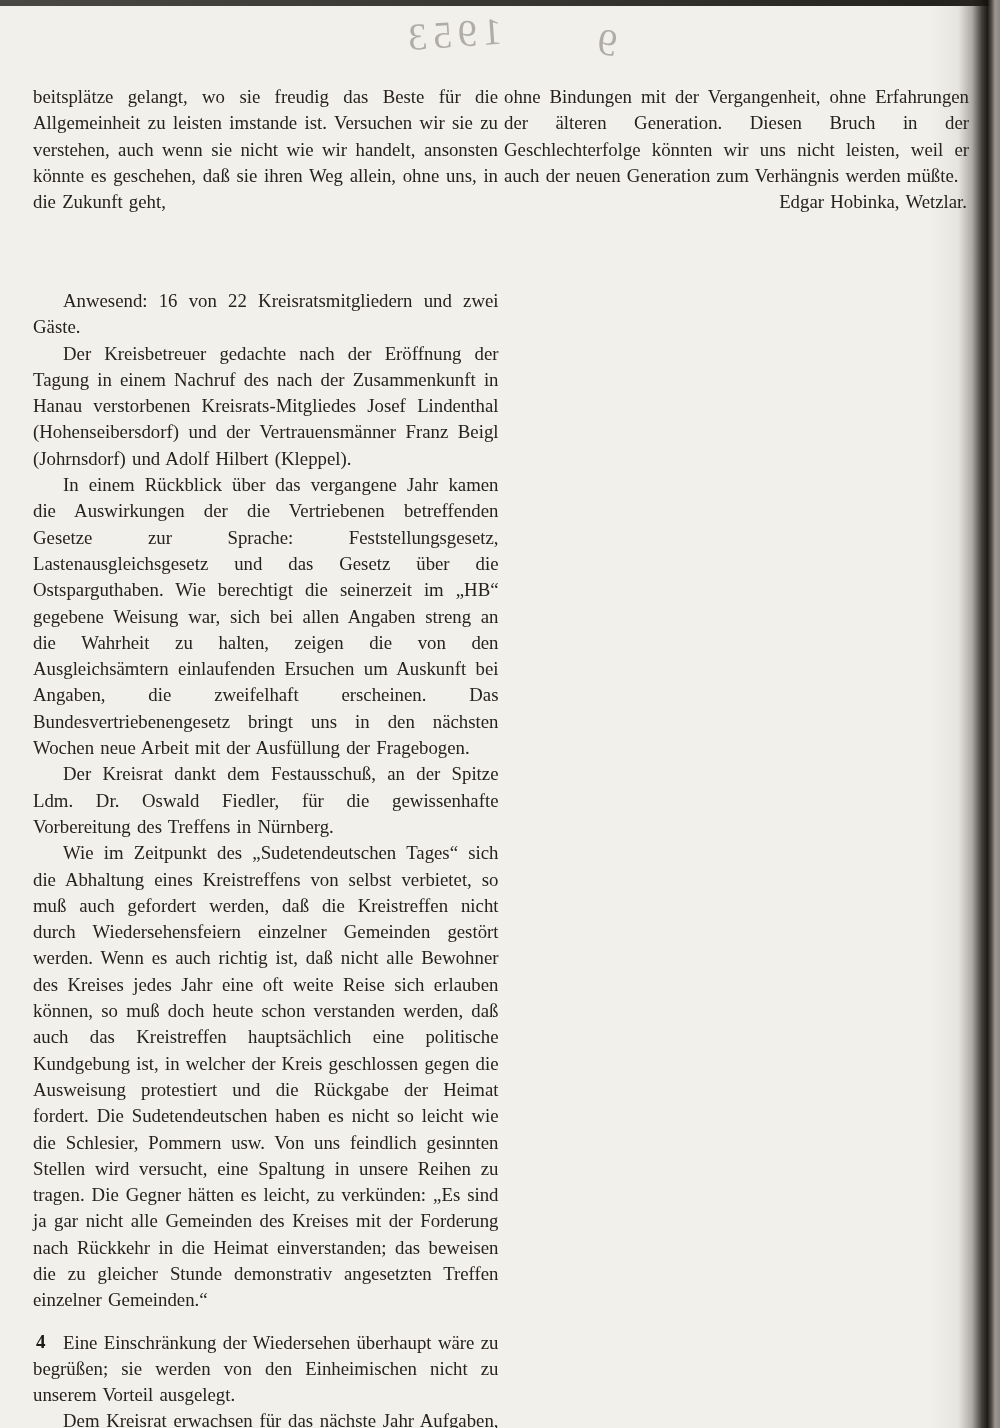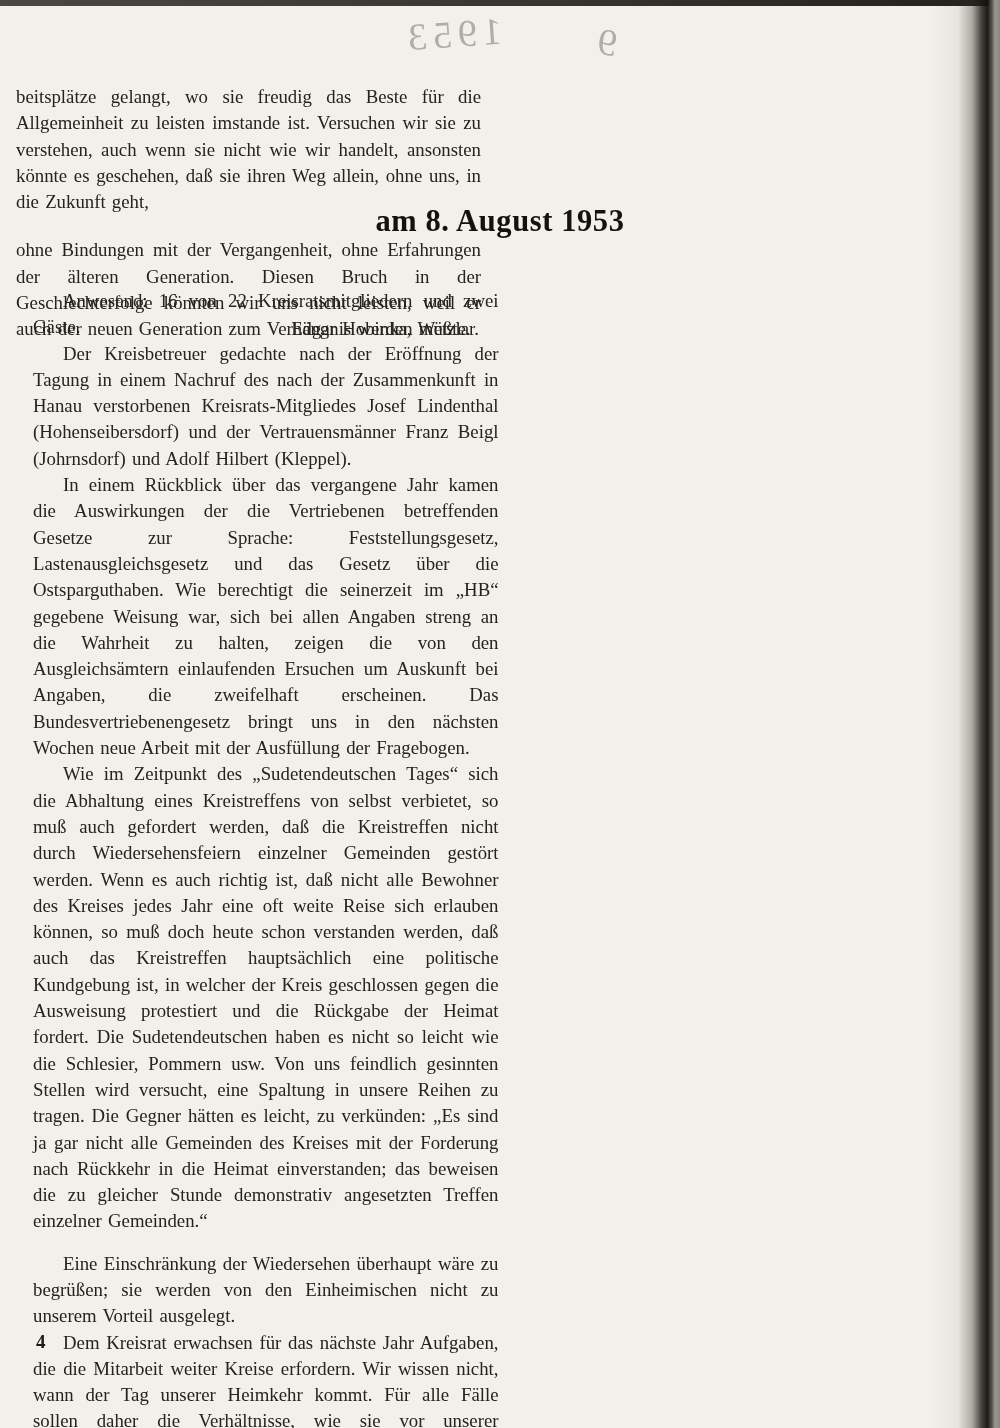--- a/index.html
+++ b/index.html
@@ -42,22 +42,22 @@
     position: absolute; left: 12px; top: 6px;
     transform: scaleX(-1) rotate(4deg);
     letter-spacing: 6px;
   }
   .handwriting .hw-digit {
     position: absolute; left: 208px; top: 14px;
     transform: scaleX(-1) rotate(-6deg);
   }
   
   .intro-row {
-    position: absolute; top: 84px; left: 16px; width: 952px;
-    display: flex; gap: 22px; flex-direction: column;
+    position: absolute; top: 84px; left: 33px; width: 952px;
+    display: flex; gap: 6px;
   }
   .intro-col {
     width: 465px;
     font-size: 18.8px; line-height: 26.3px;
     text-align: justify;
     word-spacing: 1.5px;
   }
   .intro-col.right { position: relative; }
   .signature {
     position: absolute; right: 2px; bottom: 0;
@@ -106,28 +106,28 @@
     <div class="intro-col left">
       <span>beitsplätze gelangt, wo sie freudig das Beste für die Allgemeinheit zu leisten imstande ist. Versuchen wir sie zu verstehen, auch wenn sie nicht wie wir handelt, ansonsten könnte es geschehen, daß sie ihren Weg allein, ohne uns, in die Zukunft geht,</span>
     </div>
     <div class="intro-col right">
       <span>ohne Bindungen mit der Vergangenheit, ohne Erfahrungen der älteren Generation. Diesen Bruch in der Geschlechterfolge könnten wir uns nicht leisten, weil er auch der neuen Generation zum Verhängnis werden müßte.</span>
       <span class="signature">Edgar Hobinka, Wetzlar.</span>
     </div>
   </div>
 
   <div class="heading">
-    <div class="h-line2">am 8. August 1953</div>
   </div>
 
   <div class="columns">
     <div class="col">
       <p>Anwesend: 16 von 22 Kreisratsmitgliedern und zwei Gäste.</p>
       <p>Der Kreisbetreuer gedachte nach der Eröffnung der Tagung in einem Nachruf des nach der Zusammenkunft in Hanau verstorbenen Kreisrats-Mitgliedes Josef Lindenthal (Hohenseibersdorf) und der Vertrauensmänner Franz Beigl (Johrnsdorf) und Adolf Hilbert (Kleppel).</p>
       <p>In einem Rückblick über das vergangene Jahr kamen die Auswirkungen der die Vertriebenen betreffenden Gesetze zur Sprache: Feststellungsgesetz, Lastenausgleichsgesetz und das Gesetz über die Ostsparguthaben. Wie berechtigt die seinerzeit im „HB“ gegebene Weisung war, sich bei allen Angaben streng an die Wahrheit zu halten, zeigen die von den Ausgleichsämtern einlaufenden Ersuchen um Auskunft bei Angaben, die zweifelhaft erscheinen. Das Bundesvertriebenengesetz bringt uns in den nächsten Wochen neue Arbeit mit der Ausfüllung der Fragebogen.</p>
+      <p>Der Kreisrat dankt dem Festausschuß, an der Spitze Ldm. Dr. Oswald Fiedler, für die gewissenhafte Vorbereitung des Treffens in Nürnberg.</p>
       <p>Wie im Zeitpunkt des „Sudetendeutschen Tages“ sich die Abhaltung eines Kreistreffens von selbst verbietet, so muß auch gefordert werden, daß die Kreistreffen nicht durch Wiedersehensfeiern einzelner Gemeinden gestört werden. Wenn es auch richtig ist, daß nicht alle Bewohner des Kreises jedes Jahr eine oft weite Reise sich erlauben können, so muß doch heute schon verstanden werden, daß auch das Kreistreffen hauptsächlich eine politische Kundgebung ist, in welcher der Kreis geschlossen gegen die Ausweisung protestiert und die Rückgabe der Heimat fordert. Die Sudetendeutschen haben es nicht so leicht wie die Schlesier, Pommern usw. Von uns feindlich gesinnten Stellen wird versucht, eine Spaltung in unsere Reihen zu tragen. Die Gegner hätten es leicht, zu verkünden: „Es sind ja gar nicht alle Gemeinden des Kreises mit der Forderung nach Rückkehr in die Heimat einverstanden; das beweisen die zu gleicher Stunde demonstrativ angesetzten Treffen einzelner Gemeinden.“</p>
     </div>
     <div class="col">
       <p>Eine Einschränkung der Wiedersehen überhaupt wäre zu begrüßen; sie werden von den Einheimischen nicht zu unserem Vorteil ausgelegt.</p>
       <p>Dem Kreisrat erwachsen für das nächste Jahr Aufgaben, die die Mitarbeit weiter Kreise erfordern. Wir wissen nicht, wann der Tag unserer Heimkehr kommt. Für alle Fälle sollen daher die Verhältnisse, wie sie vor unserer Vertreibung in der Heimat lagen, schriftlich niedergelegt werden. Heute ist das noch möglich, aber wenn einmal die Landsleute, welche die Heimat wie die eigene Tasche kennen, nicht mehr leben, wer kann dann sagen, wie die Besitzverhältnisse einstens waren? Darum müssen neben der Einwohnerkartei erstellt werden: eine Gemeindemappe für jede Gemeinde mit Einzeichnung der Besitzgrenzen, Verzeichnisse der Haus- und Grundbesitzer, eine Familien- und Vermögenskartei. Festzuhalten sind die Gefallenen des letzten Krieges, die Opfer der Vertreibung sowie die in Deutschland Verstorbenen.</p>
       <p>Die Geschichte der Stadt und des Kreises M.-Schönberg muß auch ab 1938 geschrieben werden, sonst klafft eine Lücke. Dazu müssen wieder Mitarbeiter gewonnen werden.</p>
       <p>Der Kreisrat stellt daher an jeden einzelnen die Frage: „Was weißt du über die Zeit vom Jänner 1945 bis zu deiner Vertreibung?“ - Schreibt darum auf: Familienschicksale und Ereignisse, die sich in eurer Nachbarschaft zugetragen haben! Alles Material, das dem Kreisrat zugeht, wird nicht veröffentlicht, sondern streng vertraulich behandelt. Jedes Wort, das ihr niederschreibt, muß wahr sein, womöglich von Zeugen bestätigt. Märchen können wir nicht brauchen. Die Sammlung dieser Einsendungen, auch den Aufbau der Organisation, die hierzu notwendig ist, wurde Ldm. Hans Bartel übertragen. Nehmt euch die Zeit, liebe Landsleute, und schreibt recht bald eure Erinnerungen nieder, ihr werdet später einmal sehen, wie wichtig eure Beiträge waren.</p>
       <p>Einen breiten Raum der Beratung nahm der Beschluß des Magistrates der Stadt Bad Hersfeld in Anspruch, die Patenschaft über die Stadt Mähr.-Schönberg zu übernehmen.  Die</p>
     </div>
   </div>

